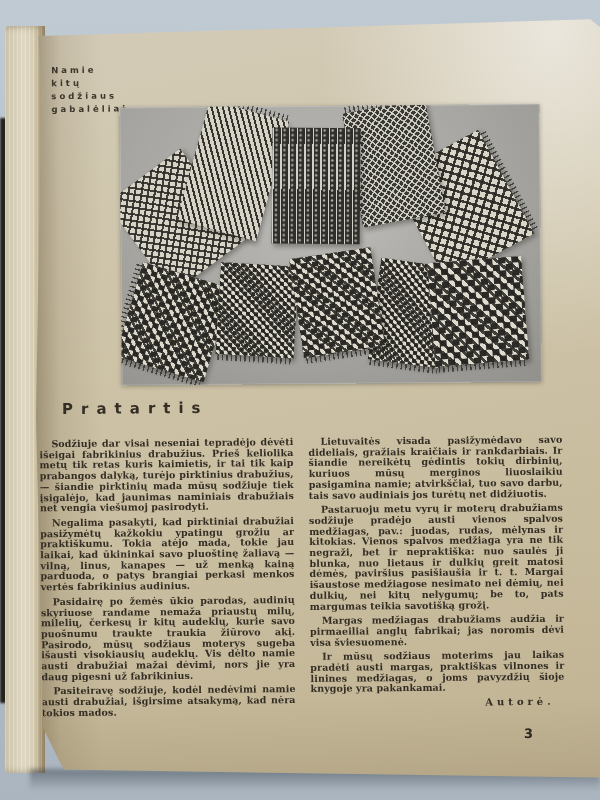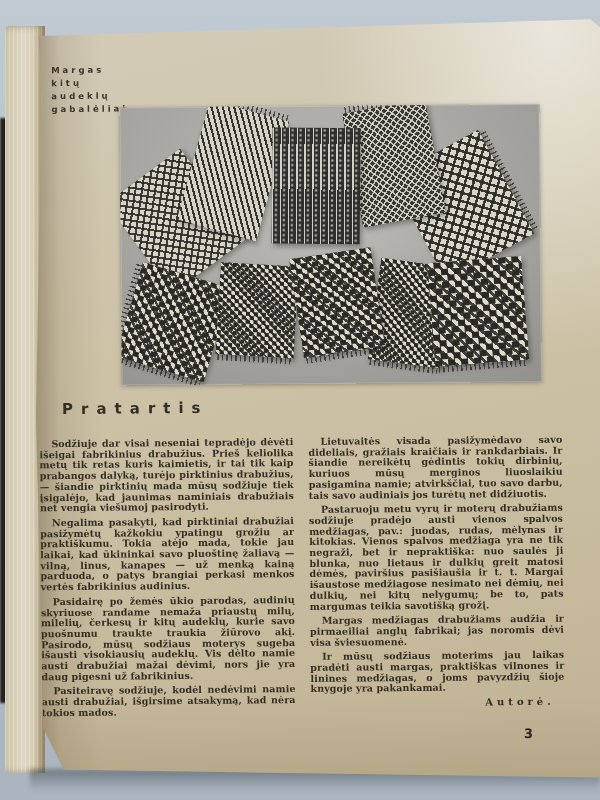--- a/index.html
+++ b/index.html
@@ -118,23 +118,23 @@
 <body>
 
 <div class="sliver"></div>
 <div class="edges"></div>
 <div class="ground-shadow"></div>
 
 <div class="page">
   <div class="content">
 
     <div class="caption">
-      <div>Margas</div>
+      <div>Namie</div>
       <div>kitų</div>
-      <div>audeklų</div>
+      <div>sodžiaus</div>
       <div>gabalėliai</div>
     </div>
 
     <div class="photo">
       <div class="sw sw1 p-basket"></div>
       <div class="sw sw2 p-twill fr-t"></div>
       <div class="sw sw3 p-wave-dark"></div>
       <div class="sw sw4 p-diamond fr-t"></div>
       <div class="sw sw5 p-basket-lg fr-r"></div>
       <div class="sw sw6 p-hound fr-l fr-b"></div>

